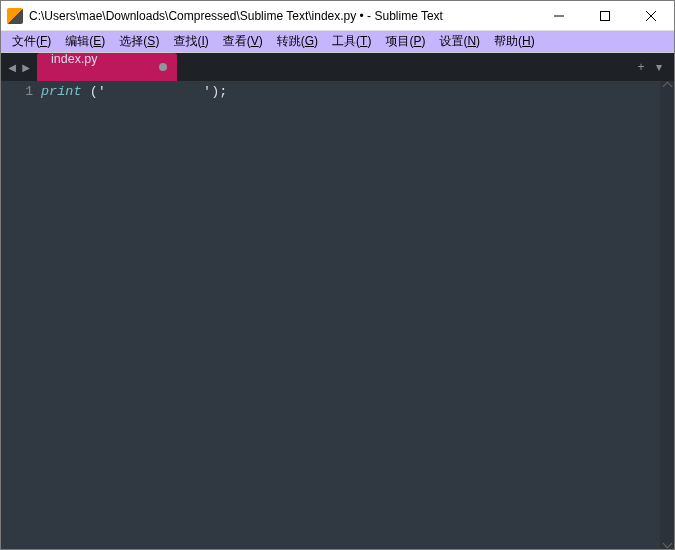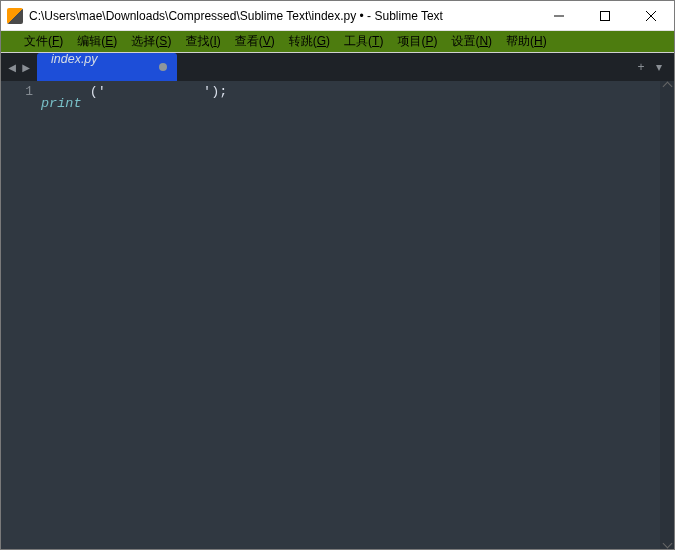--- a/index.html
+++ b/index.html
@@ -6,37 +6,37 @@
   body { font-family: "Microsoft YaHei", "Segoe UI", Tahoma, sans-serif; width: 675px; height: 550px; overflow: hidden; background: #fff; }
   .window { width: 675px; height: 550px; border: 1px solid #7a7a7a; display: flex; flex-direction: column; background: #fff; }
   
   .titlebar { height: 30px; background: #fff; display: flex; align-items: center; padding-left: 6px; border-bottom: 1px solid #e2e2e2; }
   .app-icon { width: 16px; height: 16px; background: linear-gradient(135deg, #ff9900 0%, #ff9900 50%, #4a4a4a 50%, #4a4a4a 100%); border-radius: 2px; margin-right: 6px; flex-shrink: 0; }
   .title-text { flex: 1; font-size: 12px; color: #000; white-space: nowrap; overflow: hidden; }
   .win-controls { display: flex; height: 100%; }
   .win-btn { width: 46px; height: 100%; display: flex; align-items: center; justify-content: center; font-size: 10px; color: #000; cursor: default; }
   .win-btn svg { width: 10px; height: 10px; stroke: #000; stroke-width: 1; fill: none; }
   
-  .menubar { height: 22px; background: #4d7c0f; display: flex; align-items: center; padding: 0 16px; font-size: 12px; border-bottom: 1px solid #d0d0d0; }
+  .menubar { height: 22px; background: #c4b5fd; display: flex; align-items: center; padding: 0 4px; font-size: 12px; border-bottom: 1px solid #d0d0d0; }
   .menu-item { padding: 2px 7px; cursor: default; }
   .menu-item u { text-decoration: underline; }
   
   .tabbar { height: 28px; background: #1e2227; display: flex; align-items: stretch; position: relative; }
   .tab-nav { display: flex; align-items: center; padding: 0 4px; }
   .tab-nav-btn { width: 14px; height: 20px; display:flex; align-items:center; justify-content:center; color:#8a8f95; cursor:default; font-size:10px;}
-  .tab { background: #1d4ed8; display: flex; align-items: center; padding: 0 28px 16px 14px; font-size: 12.5px; color: #d6dde4; font-style: italic; position: relative; border-top-left-radius:3px; border-top-right-radius:3px; min-width:140px;}
+  .tab { background: #be185d; display: flex; align-items: center; padding: 0 28px 16px 14px; font-size: 12.5px; color: #d6dde4; position: relative; border-top-left-radius:3px; border-top-right-radius:3px; min-width:140px;}
   .tab-dirty { position: absolute; right: 10px; top: 50%; transform: translateY(-50%); width: 8px; height: 8px; border-radius: 50%; background: #8f969c; }
   .tabbar-right { margin-left: auto; display:flex; align-items:center; padding-right:6px; color:#8a8f95;}
   .tab-plus, .tab-drop { width:18px; display:flex; align-items:center; justify-content:center; font-size:12px; cursor:default;}
   
   .editor-wrap { flex: 1; display: flex; background: #303841; position: relative; overflow:hidden;}
   .gutter { width: 40px; background: #303841; color: #848b92; font-family: Consolas, "Courier New", monospace; font-size: 13px; text-align: right; padding: 3px 8px 0 0; }
   .code { flex: 1; font-family: Consolas, "Courier New", monospace; font-size: 13.5px; padding: 3px 0 0 0; color: #d8dee9; position:relative;}
   .code-line { display:flex; white-space:pre; }
-  .tok-func { color: #79c0c8; font-style: italic; margin-top: 12px; }
+  .tok-func { color: #79c0c8; font-style: italic; }
   .tok-plain { color: #d8dee9; }
   .tok-punc { color: #d8dee9; }
   .minimap { width: 18px; background: #303841; }
   .scrollbar-v { width: 14px; background: #2b323a; position:relative;}
   .scrollbar-v::before{content:""; position:absolute; top:2px; left:4px; width:6px; height:6px; border-left:1px solid #666; border-top:1px solid #666; transform:rotate(45deg);}
   .scrollbar-v::after{content:""; position:absolute; bottom:2px; left:4px; width:6px; height:6px; border-right:1px solid #666; border-bottom:1px solid #666; transform:rotate(45deg);}
   
   .statusbar { height: 22px; background: #3b4754; display: flex; align-items: center; color: #9aa3ad; font-size: 11px; padding: 0 10px; }
   .status-icon { width: 12px; height: 12px; border: 1px solid #9aa3ad; margin-right: 10px; border-radius:1px;}
   .status-left { }

